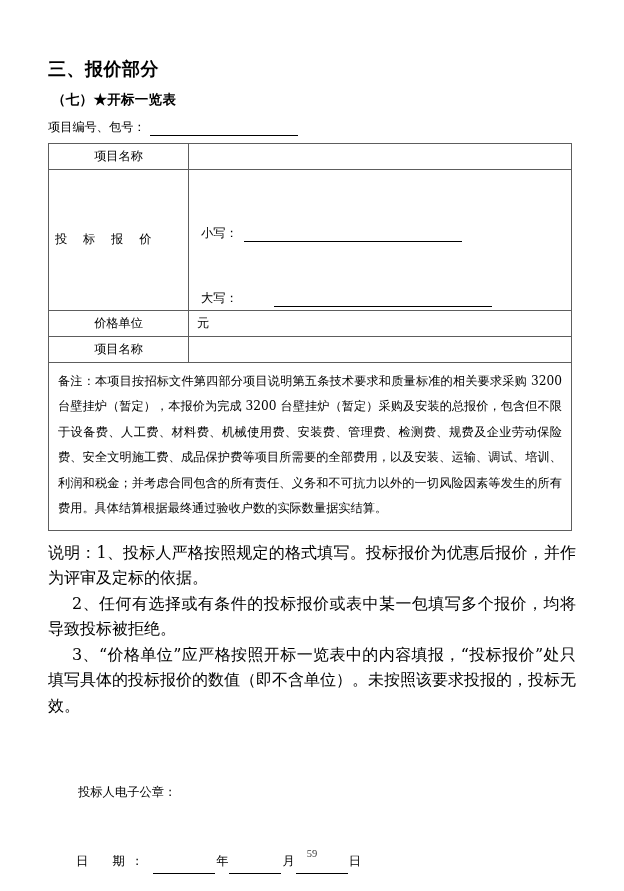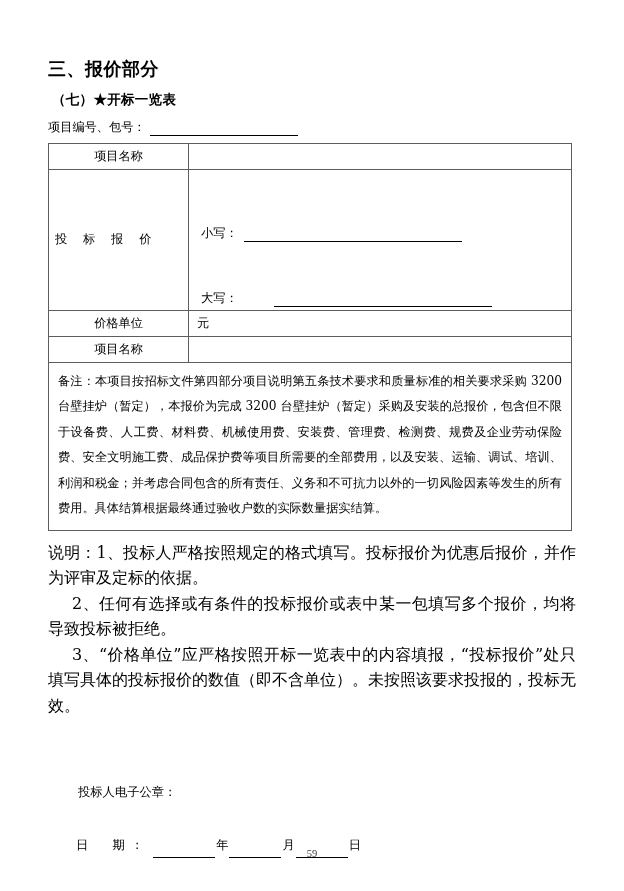--- a/index.html
+++ b/index.html
@@ -129,21 +129,21 @@
   .note-indent { text-indent: 24px; }
 
   
   .sig-block {
     margin-top: 62px;
     font-size: 12.3px;
     line-height: 25px;
   }
   .sig-stamp { margin-left: 30px; }
   .date-line {
-    margin-top: 28px;
+    margin-top: 44px;
     margin-left: 28px;
     display: flex;
     align-items: flex-end;
     font-size: 12.3px;
   }
   .date-label { letter-spacing: 6px; }
   .d-rule-1 { width: 62px; margin: 0 1px 0 4px; }
   .d-rule-2 { width: 52px; margin: 0 1px; }
   .d-rule-3 { width: 52px; margin: 0 1px; }
 

